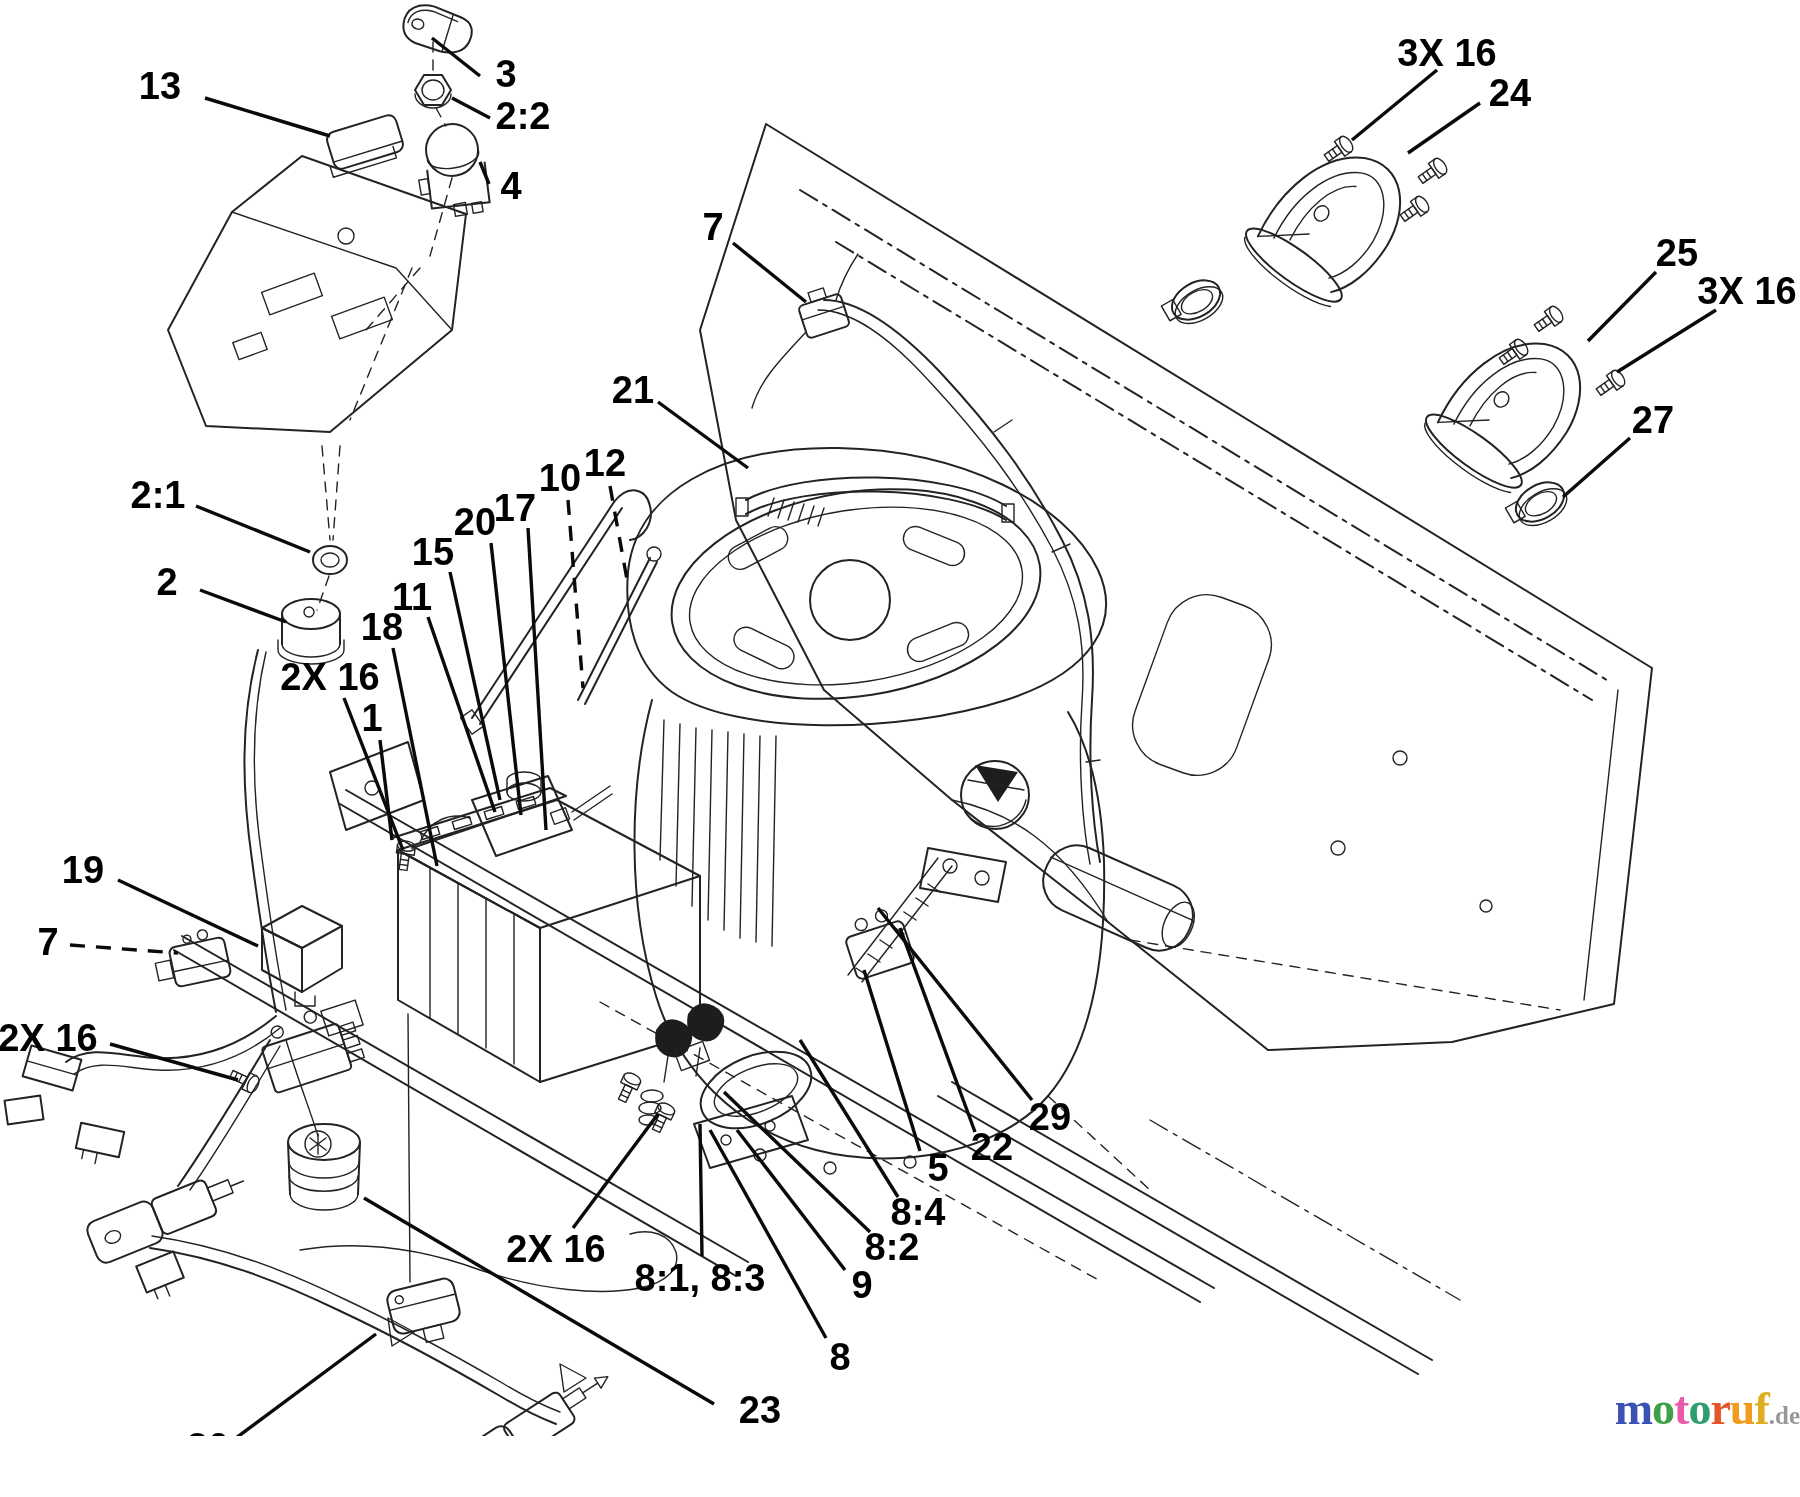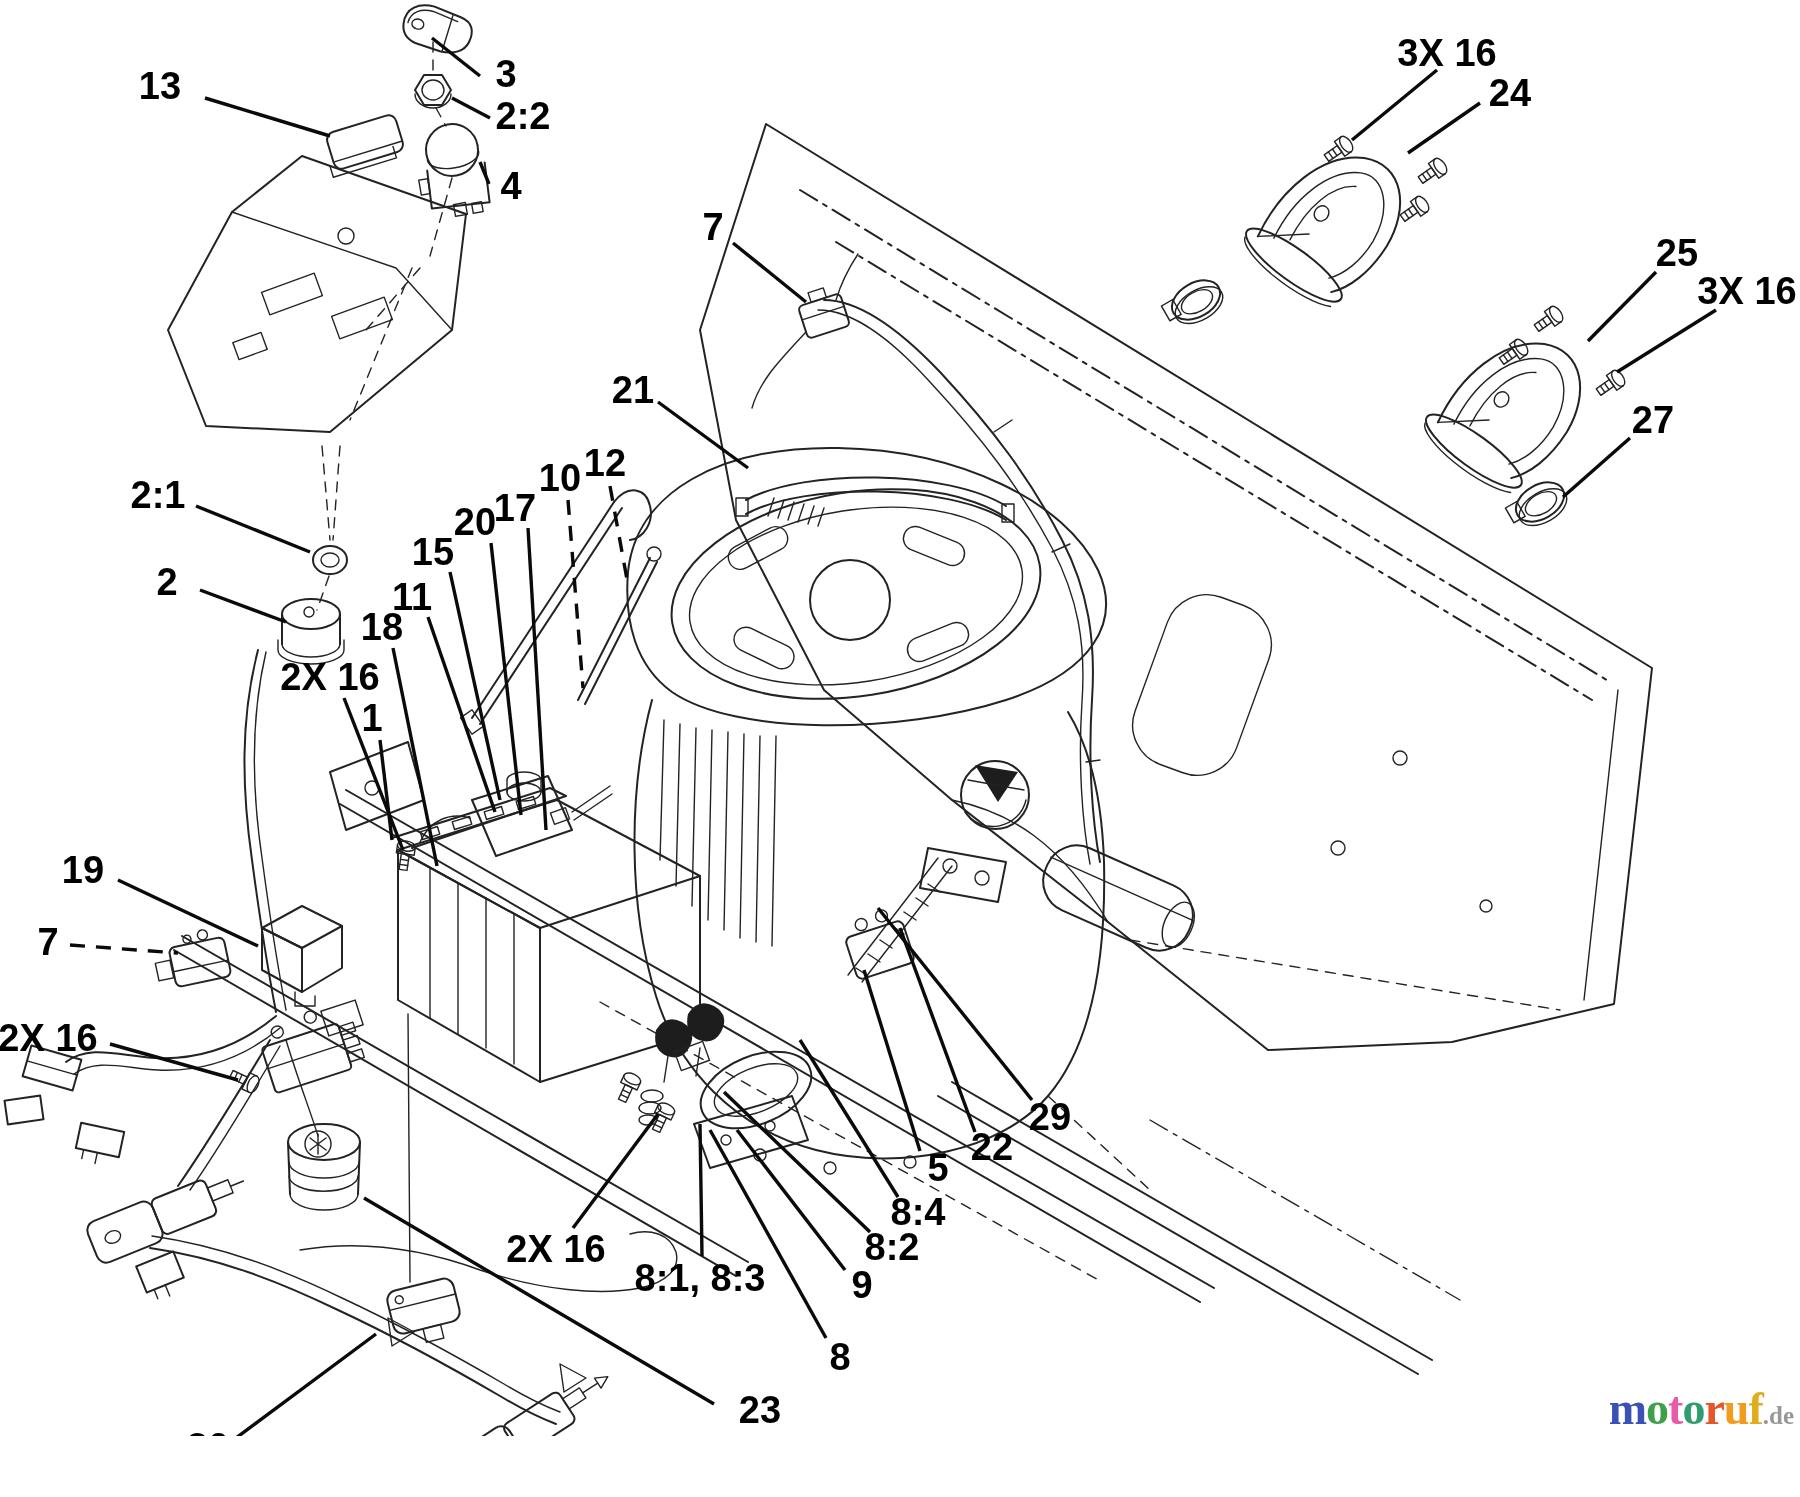--- a/index.html
+++ b/index.html
@@ -7,21 +7,21 @@
          font-family:"Liberation Sans", sans-serif;}
   #diagram-svg{position:absolute;left:0;top:0;}
   .ln{fill:none;stroke:#232323;stroke-width:2;stroke-linecap:round;stroke-linejoin:round;}
   .thin{stroke-width:1.4;}
   .dash{stroke-dasharray:10 8;}
   .dashdot{stroke-dasharray:20 7 4 7;}
   .dk{fill:#1d1d1d;stroke:none;}
   .leader{stroke:#0a0a0a;stroke-width:3.4;fill:none;}
   .leader.dashed{stroke-dasharray:15 11;}
   #callout-labels text{font:700 38px "Liberation Sans", sans-serif;fill:#000;}
-  .watermark{position:absolute;right:6px;bottom:4px;font-family:"Liberation Serif", serif;
+  .watermark{position:absolute;right:0;bottom:4px;font-family:"Liberation Serif", serif;
              font-weight:700;font-size:46px;line-height:1;letter-spacing:-1px;white-space:nowrap;}
   .watermark .tld{font-size:25px;font-weight:700;letter-spacing:0;}
 </style>
 </head>
 <body>
 
 <div class="stage">
 
 <svg id="diagram-svg" width="1800" height="1497" viewBox="0 0 1800 1497">
 

